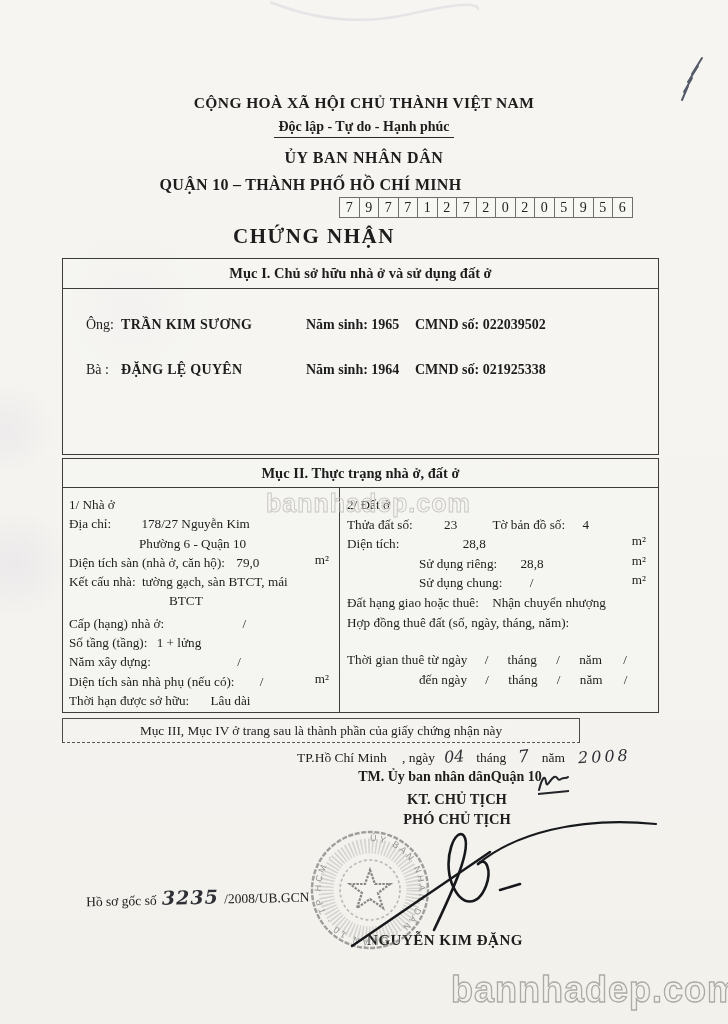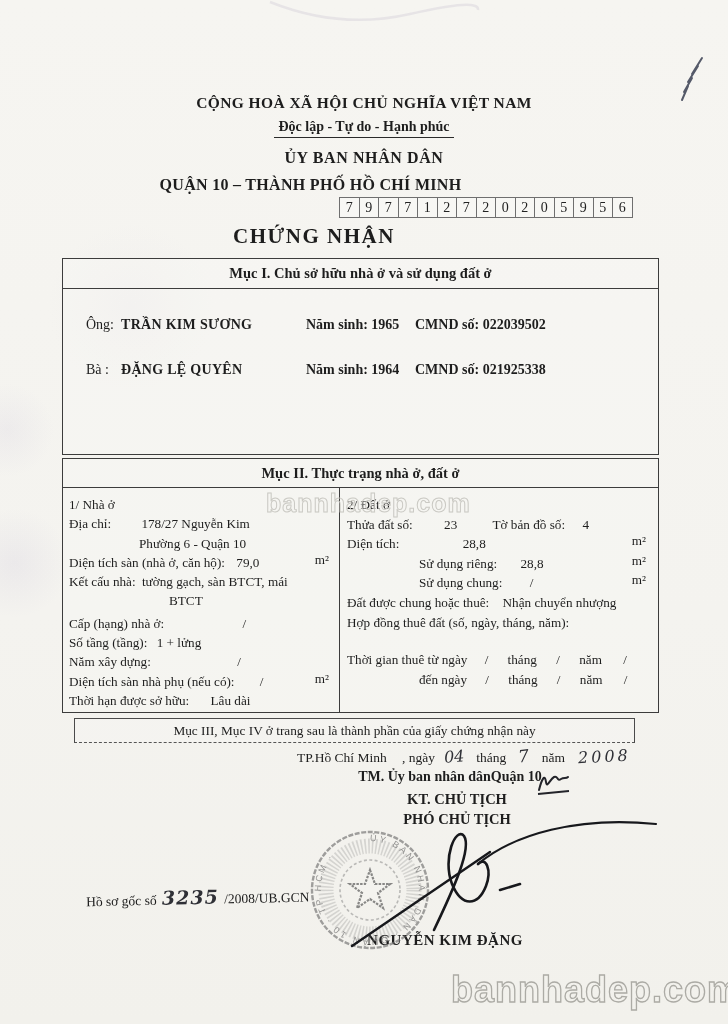--- a/index.html
+++ b/index.html
@@ -54,21 +54,21 @@
 
   .muc2{ top:458px; left:62px; width:597px; height:255px; }
   .muc2 .box-h{ height:29px; }
   .muc2-body{ display:flex; height:224px; }
   .col-house{ width:276px; padding:7px 6px 0 6px; font-size:13.2px; line-height:19.3px; }
   .col-land{ flex:1; border-left:1.6px solid #3c3c3c; padding:7px 8px 0 7px; font-size:13.2px; line-height:19.6px; }
   .row{ position:relative; white-space:nowrap; }
   .unit-r{ position:absolute; right:4px; top:-3px; }
   .ind{ display:inline-block; }
 
-  .note-row{ top:718px; left:74px; width:561px; height:25px; border:1.4px solid #4a4a4a;
+  .note-row{ top:718px; left:62px; width:518px; height:25px; border:1.4px solid #4a4a4a;
              border-bottom:1.4px dashed #555; display:flex; align-items:center; justify-content:center;
              font-size:13.3px; background:rgba(255,255,255,.12); }
 
   
   .date-line{ top:746px; left:297px; font-size:13.5px; white-space:nowrap; }
   .date-line .piece{ display:inline-block; }
   .hw{ font-family:"DejaVu Serif",serif; font-style:italic; color:#2f3036; }
   .hw-day{ font-size:16px; transform:rotate(-4deg); display:inline-block; margin:0 8px 0 6px; }
   .hw-month{ font-size:17px; transform:rotate(-6deg); display:inline-block; margin:0 10px 0 8px; }
   .hw-year{ font-size:16px; letter-spacing:3px; transform:rotate(-3deg); display:inline-block; margin-left:10px; }
@@ -100,21 +100,21 @@
 <div class="page">
 
   <svg class="abs fold-svg" width="230" height="40">
     <path d="M20 2 Q 90 30 160 14 T 228 10" stroke="#b3aec4" stroke-width="2.5" fill="none" opacity="0.45"></path>
   </svg>
 
   <svg class="abs scribble-svg" width="50" height="60">
     <path d="M40 6 L30 22 M36 14 L26 30 M30 26 L22 40 M26 34 L20 48" stroke="#3a4052" stroke-width="2" fill="none" stroke-linecap="round"></path>
   </svg>
 
-  <div class="abs ctr b nat-title">CỘNG HOÀ XÃ HỘI CHỦ NGHĨA VIỆT NAM</div>
+  <div class="abs ctr b nat-title">CỘNG HOÀ XÃ HỘI CHỦ THÀNH VIỆT NAM</div>
   <div class="abs ctr b nat-motto">
     <span>Độc lập - Tự do - Hạnh phúc</span>
   </div>
   <div class="abs ctr b issuer1">ỦY BAN NHÂN DÂN</div>
   <div class="abs ctr b issuer2">QUẬN 10 – THÀNH PHỐ HỒ CHÍ MINH</div>
 
   <div class="abs serial">
     <span class="cell">7</span>
     <span class="cell">9</span>
     <span class="cell">7</span>
@@ -215,21 +215,21 @@
           <span class="ind" style="margin-left:72px;">Sử dụng riêng:</span>
           <span class="ind" style="margin-left:20px;">28,8</span>
           <span class="unit-r">m²</span>
         </div>
         <div class="row">
           <span class="ind" style="margin-left:72px;">Sử dụng chung:</span>
           <span class="ind" style="margin-left:24px;">/</span>
           <span class="unit-r">m²</span>
         </div>
         <div class="row">
-          <span>Đất được chung hoặc thuê:</span>
+          <span>Đất hạng giao hoặc thuê:</span>
           <span class="ind" style="margin-left:10px;">Nhận chuyển nhượng</span>
         </div>
         <div class="row">Hợp đồng thuê đất (số, ngày, tháng, năm):</div>
         <div class="row" style="height:18px;"></div>
         <div class="row">
           <span>Thời gian thuê từ ngày</span>
           <span class="ind" style="margin-left:14px;">/</span>
           <span class="ind" style="margin-left:16px;">tháng</span>
           <span class="ind" style="margin-left:16px;">/</span>
           <span class="ind" style="margin-left:16px;">năm</span>

